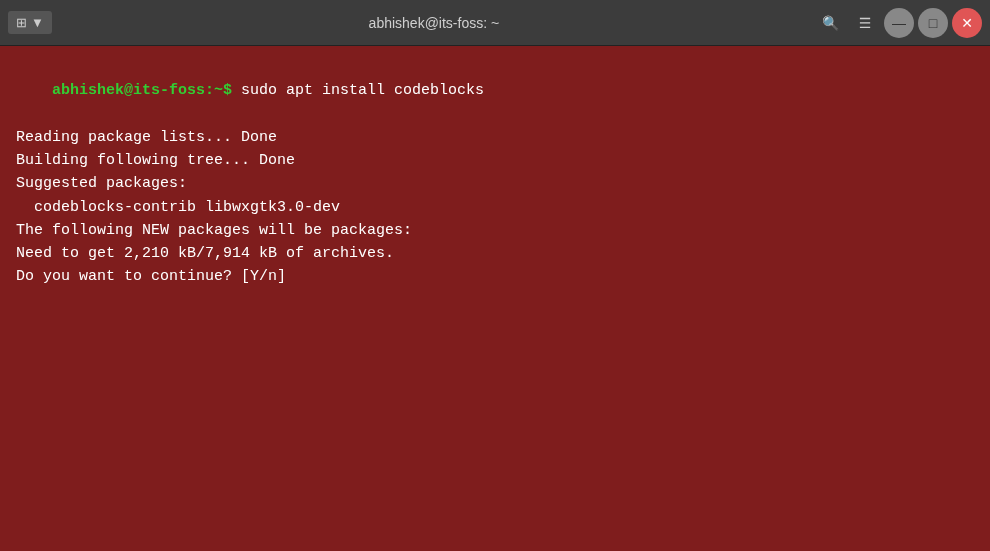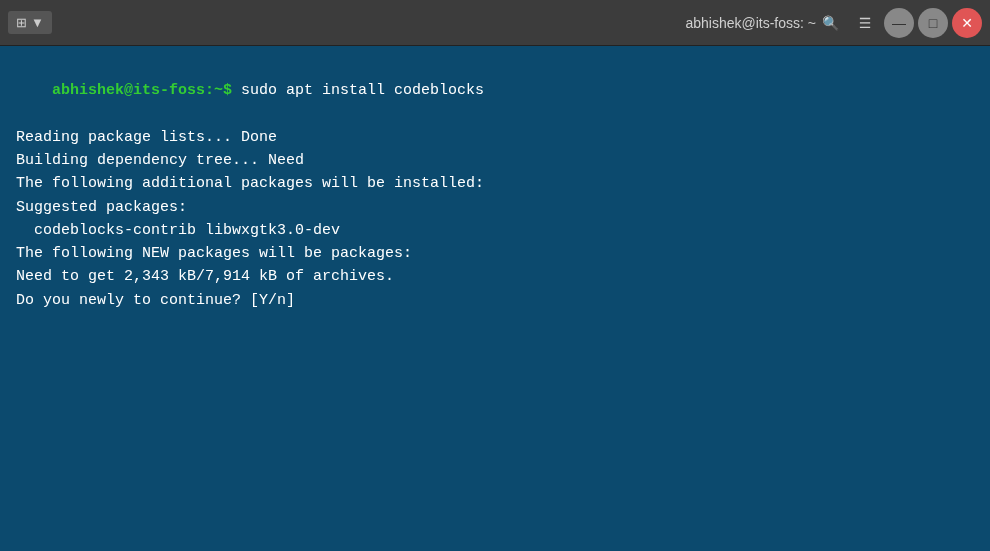--- a/index.html
+++ b/index.html
@@ -42,21 +42,21 @@
       border-radius: 3px;
       cursor: pointer;
       font-size: 13px;
       display: flex;
       align-items: center;
       gap: 4px;
     }
 
     .title-bar-center {
       flex: 1;
-      text-align: right;
+      text-align: center;
       color: #d0d0d0;
       font-size: 14px;
       font-family: sans-serif;
     }
 
     .title-bar-right {
       display: flex;
       align-items: center;
       gap: 4px;
     }
@@ -97,21 +97,21 @@
       color: #333;
     }
 
     .win-btn.close {
       background: #e05555;
       color: white;
     }
 
     .terminal-body {
       flex: 1;
-      background: #0c4a6e;
+      background: #7f1d1d;
       color: #ffffff;
       padding: 10px 16px;
       font-size: 15px;
       line-height: 1.55;
       overflow: hidden;
     }
 
     .prompt-user {
       color: #33cc33;
       font-weight: bold;
@@ -156,21 +156,20 @@
     </button>
   </div>
 </div>
 
 <div class="terminal-body">
   <div class="line">
     <span class="prompt-user">abhishek@its-foss:~$</span><span class="prompt-symbol"> sudo apt install codeblocks</span>
   </div>
   <div id="terminal-lines">
       <div class="line">Reading package lists... Done</div>
-      <div class="line">Building dependency tree... Need</div>
-      <div class="line">The following additional packages will be installed:</div>
+      <div class="line">Building following tree... Done</div>
       <div class="line">Suggested packages:</div>
       <div class="line">  codeblocks-contrib libwxgtk3.0-dev</div>
       <div class="line">The following NEW packages will be packages:</div>
-      <div class="line">Need to get 2,343 kB/7,914 kB of archives.</div>
-      <div class="line">Do you newly to continue? [Y/n]</div>
+      <div class="line">Need to get 2,210 kB/7,914 kB of archives.</div>
+      <div class="line">Do you want to continue? [Y/n]</div>
     </div>
 </div>
 
 </body></html>

